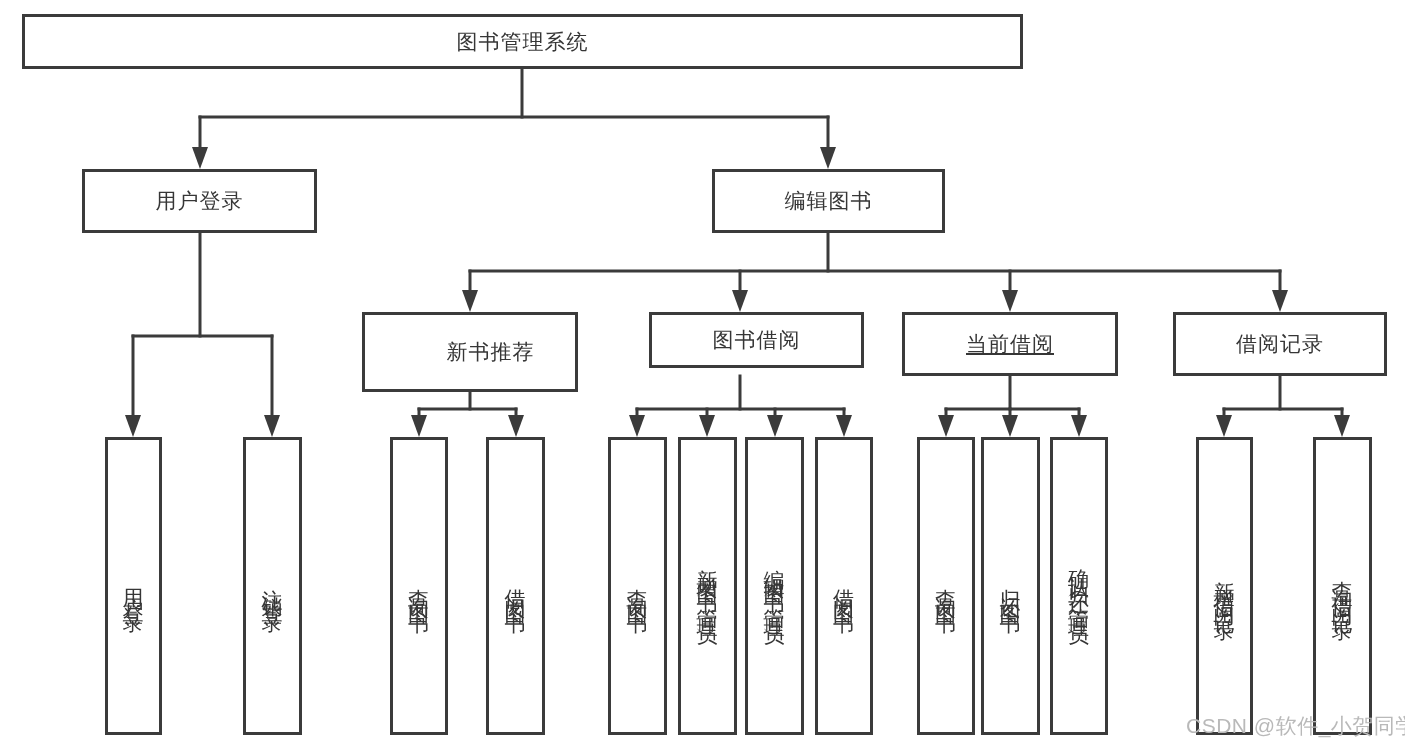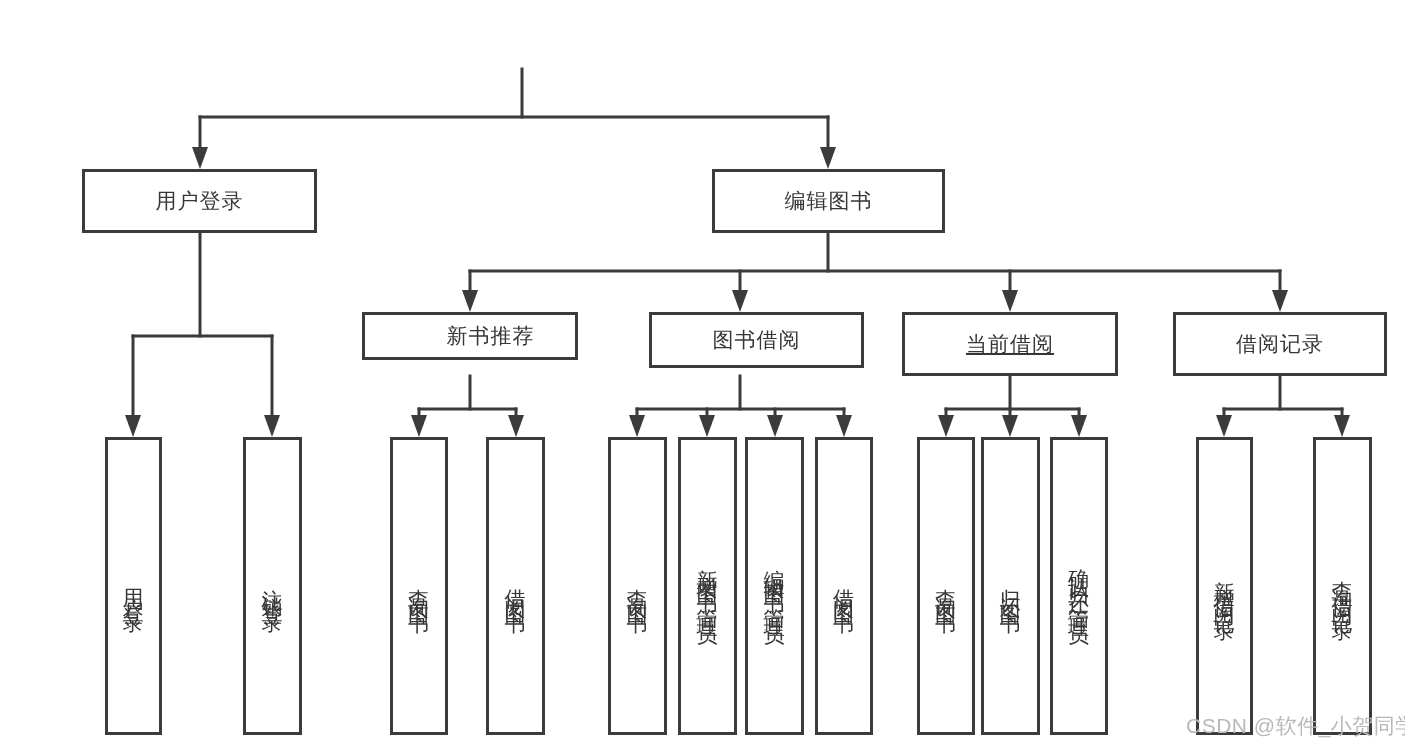--- a/index.html
+++ b/index.html
@@ -92,25 +92,26 @@
       <line x1="1079" y1="409" x2="1079" y2="421"></line>
       <polygon points="1071,415 1087,415 1079,437"></polygon>
       <line x1="1280" y1="376" x2="1280" y2="409"></line>
       <line x1="1224" y1="409" x2="1342" y2="409"></line>
       <line x1="1224" y1="409" x2="1224" y2="421"></line>
       <polygon points="1216,415 1232,415 1224,437"></polygon>
       <line x1="1342" y1="409" x2="1342" y2="421"></line>
       <polygon points="1334,415 1350,415 1342,437"></polygon>
     </svg>
 
+  <div class="box" style="left:22px;top:14px;width:1001px;height:55px;">图书管理系统</div>
 
   <div class="box" style="left:82px;top:169px;width:235px;height:64px;">用户登录</div>
   <div class="box" style="left:712px;top:169px;width:233px;height:64px;">编辑图书</div>
 
-  <div class="box" style="left:362px;top:312px;width:216px;height:48px;padding-left:41px;">新书推荐</div>
+  <div class="box" style="left:362px;top:312px;width:216px;height:80px;padding-left:41px;">新书推荐</div>
   <div class="box" style="left:633px;top:312px;width:215px;height:56px;margin-left:16px;">图书借阅</div>
   <div class="box" style="left:902px;top:312px;width:216px;height:64px;text-decoration:underline;">当前借阅</div>
   <div class="box" style="left:1173px;top:312px;width:214px;height:64px;">借阅记录</div>
 
   <div class="box leaf" style="left:105px;top:437px;width:57px;height:298px;">用户登录</div>
   <div class="box leaf" style="left:243px;top:437px;width:59px;height:298px;">注销登录</div>
 
   <div class="box leaf" style="left:390px;top:437px;width:58px;height:298px;">查询图书</div>
   <div class="box leaf" style="left:486px;top:437px;width:59px;height:298px;">借阅图书</div>
 

